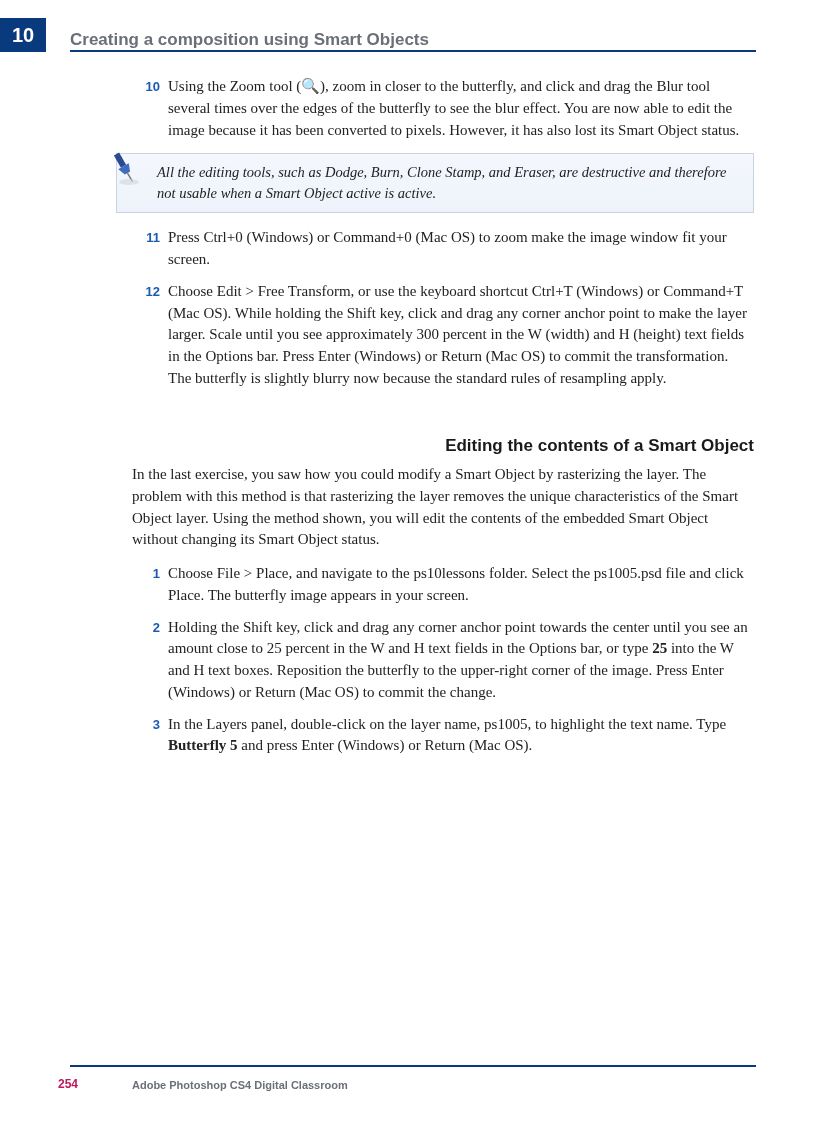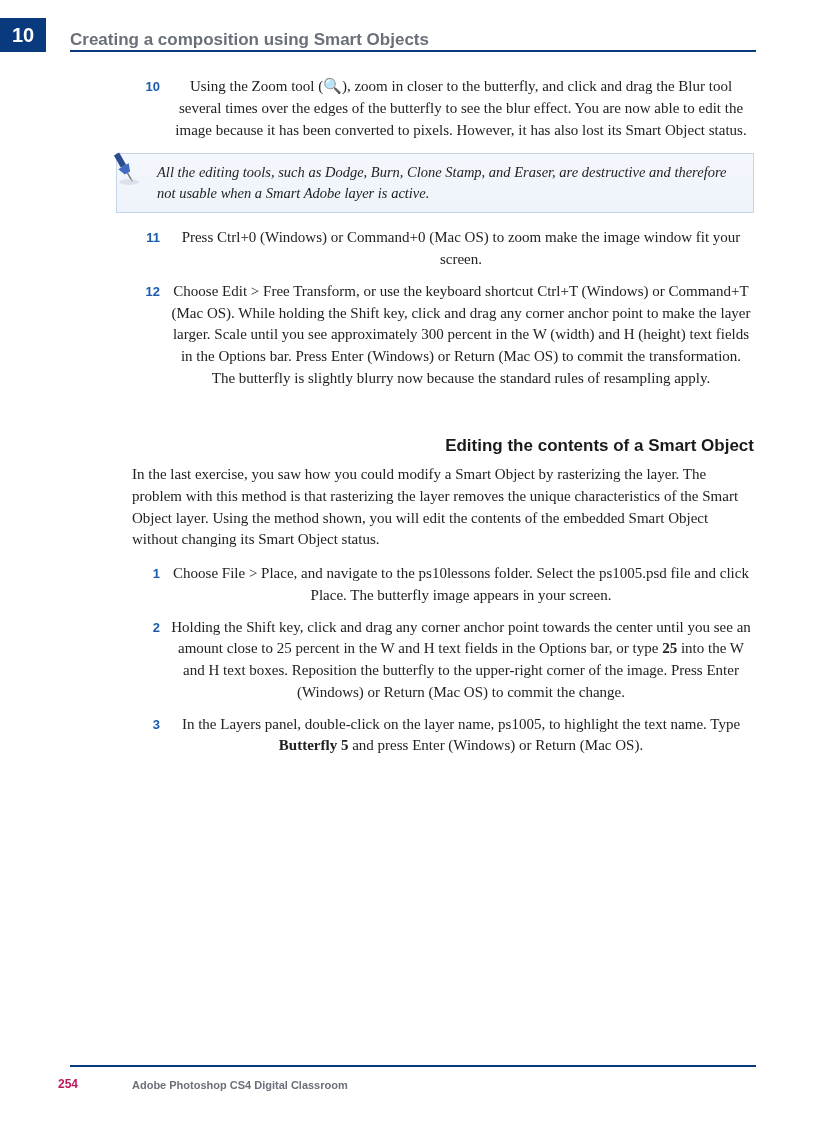--- a/index.html
+++ b/index.html
@@ -62,21 +62,20 @@
     font-family: Arial, Helvetica, sans-serif;
     font-weight: bold;
     color: #1a5baf;
     font-size: 13px;
     text-align: right;
     padding-right: 8px;
     padding-top: 2px;
   }
   .step-body {
     flex: 1;
-    text-align: center;
   }
   .note-box {
     position: relative;
     margin: 12px 0 14px -16px;
     border: 1px solid #c7d3e6;
     background: linear-gradient(#f4f7fc, #eef3fb);
     padding: 8px 14px 8px 40px;
     font-style: italic;
     font-size: 14.5px;
     line-height: 1.45;
@@ -146,21 +145,21 @@
     <span class="note-icon">
       <svg viewBox="0 0 42 42" width="42" height="42">
         <g transform="rotate(-30 21 21)">
           <rect x="18" y="6" width="6" height="14" fill="#2a4b8d"></rect>
           <polygon points="15,20 27,20 24,28 18,28" fill="#3f6bc2"></polygon>
           <line x1="21" y1="28" x2="21" y2="38" stroke="#7a7a7a" stroke-width="1.5"></line>
         </g>
         <ellipse cx="26" cy="36" rx="10" ry="3" fill="#cfd6e2" opacity="0.6"></ellipse>
       </svg>
     </span>
-    <span>All the editing tools, such as Dodge, Burn, Clone Stamp, and Eraser, are destructive and therefore not usable when a Smart Adobe layer is active.</span>
+    <span>All the editing tools, such as Dodge, Burn, Clone Stamp, and Eraser, are destructive and therefore not usable when a Smart Object active is active.</span>
   </div>
 
   <div class="step">
     <div class="step-num">11</div>
     <div class="step-body">Press Ctrl+0 (Windows) or Command+0 (Mac OS) to zoom make the image window fit your screen.</div>
   </div>
   <div class="step">
     <div class="step-num">12</div>
     <div class="step-body">Choose Edit &gt; Free Transform, or use the keyboard shortcut Ctrl+T (Windows) or Command+T (Mac OS). While holding the Shift key, click and drag any corner anchor point to make the layer larger. Scale until you see approximately 300 percent in the W (width) and H (height) text fields in the Options bar. Press Enter (Windows) or Return (Mac OS) to commit the transformation. The butterfly is slightly blurry now because the standard rules of resampling apply.</div>
   </div>

